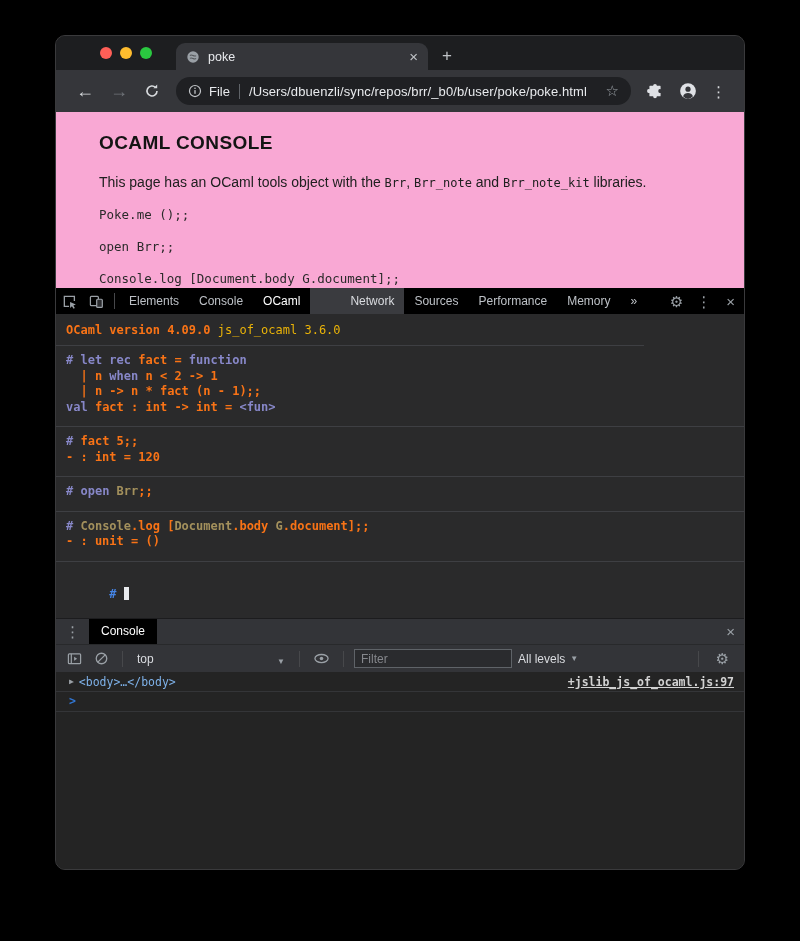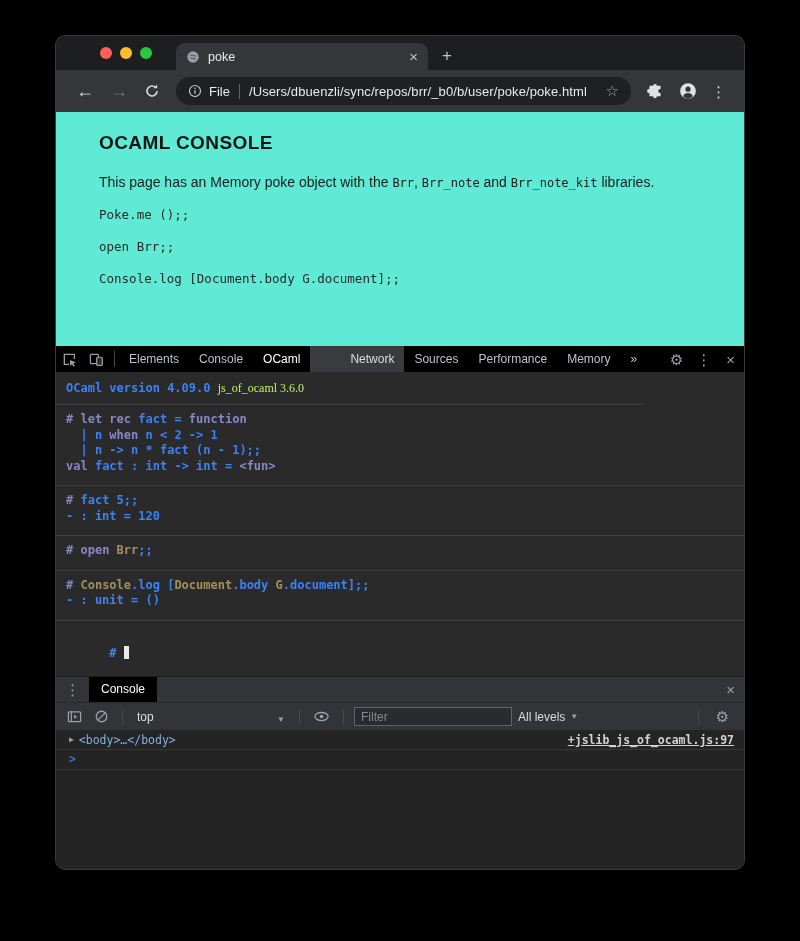--- a/index.html
+++ b/index.html
@@ -24,21 +24,21 @@
   .addressbar{flex:1;height:28px;background:#1f2023;border-radius:14px;display:flex;
     align-items:center;margin:0 8px;padding:0 12px;color:#e8eaed;font-size:13px;min-width:0;}
   .info-ic{display:flex;align-items:center;color:#c0c3c7;margin-right:7px;}
   .file-label{margin-right:9px;}
   .ab-div{width:1px;height:15px;background:#5f6368;margin-right:9px;}
   .url{flex:1;white-space:nowrap;overflow:hidden;font-size:13px;letter-spacing:.1px;}
   .star{color:#9aa0a6;font-size:15px;margin-left:8px;}
   .ext-ic,.avatar-ic{display:flex;align-items:center;padding:0 8px;}
   .kebab{color:#d6d9dc;font-size:15px;padding:0 6px;line-height:1;}
   
-  .page{height:234px;background:#5eead4;color:#222;padding:16px 43px;box-sizing:border-box;
+  .page{height:176px;background:#f9a8d4;color:#222;padding:16px 43px;box-sizing:border-box;
     overflow:hidden;flex:none;}
   .page h1{font-size:19px;margin:4px 0 18px;color:#141414;letter-spacing:.4px;}
   .page p{font-size:14px;line-height:1.5;margin:0 0 14px;color:#202020;}
   .code{font-family:"DejaVu Sans Mono",monospace;font-size:12px;}
   .page-code{font-family:"DejaVu Sans Mono",monospace;font-size:12.5px;color:#2a2a2a;margin:0 0 17px;}
   
   .dtbar{height:26px;background:#000000;display:flex;align-items:center;color:#bdc1c6;
     font-size:12px;flex:none;}
   .dt-ic{display:flex;align-items:center;color:#9aa0a6;padding:0 6px;}
   .dt-divider{width:1px;height:16px;background:#47484b;margin:0 4px;}
@@ -48,22 +48,22 @@
   .spacer{flex:1;}
   .gear{color:#9aa0a6;font-size:15px;padding:0 7px;line-height:1;}
   .xclose{color:#9aa0a6;font-size:15px;padding:0 9px;line-height:1;}
   
   .ocaml{height:304px;background:#2a2a2b;font-family:"DejaVu Sans Mono",monospace;
     font-size:12px;color:#e8e8e8;position:relative;flex:none;overflow:hidden;}
   .ver-row{padding:9px 10px 8px;font-weight:bold;}
   .sep-short{border-bottom:1px solid #3e3f43;width:calc(100% - 100px);}
   .entry{border-bottom:1px solid #3e3f43;padding:7px 10px 11px;}
   .cline{white-space:pre;line-height:15.5px;font-weight:bold;}
-  .p{color:#8787c8;} .m{color:#a3905c;} .w{color:#3b82f6;text-align:center;}
-  .g{color:#bef264;font-weight:normal;font-family:Liberation Serif, serif;} .bl{color:#4585e6;}
+  .p{color:#8787c8;} .m{color:#a3905c;} .w{color:#f97316;text-align:center;}
+  .g{color:#eab308;font-weight:normal;} .bl{color:#4585e6;}
   .prompt-row{padding:10px;}
   .cursor{display:inline-block;width:5px;height:13px;background:#e8eaed;vertical-align:-2px;}
   .ocaml-btns{position:absolute;top:10px;right:10px;display:flex;flex-direction:column;gap:7px;}
   .ocaml-btn{border:1px solid #9aa0a6;border-radius:3px;background:transparent;color:#e8eaed;
     font-family:"DejaVu Sans Mono",monospace;font-size:11px;font-weight:bold;
     padding:3px 10px;text-align:center;min-width:96px;box-sizing:border-box;}
   
   .drawer-tabs{height:25px;background:#333438;display:flex;align-items:center;flex:none;
     border-top:1px solid #1c1c1e;font-size:12px;}
   .drawer-tab{background:#000;color:#fff;height:25px;line-height:25px;padding:0 12px;}
@@ -140,21 +140,21 @@
           <circle cx="8" cy="8" r="7" fill="#dfe1e5"></circle>
           <circle cx="8" cy="6.4" r="2.3" fill="#35363a"></circle>
           <path d="M3.6 12.6a4.8 4.8 0 0 1 8.8 0A6.9 6.9 0 0 1 8 15a6.9 6.9 0 0 1-4.4-2.4z" fill="#35363a"></path>
         </svg>
     </span>
     <span class="kebab">⋮</span>
   </div>
 
   <div class="page">
     <h1>OCAML CONSOLE</h1>
-    <p><span>This page has an Memory poke object with the </span><span class="code">Brr</span><span>, </span><span class="code">Brr_note</span><span> and </span><span class="code">Brr_note_kit</span><span> libraries.</span></p>
+    <p><span>This page has an OCaml tools object with the </span><span class="code">Brr</span><span>, </span><span class="code">Brr_note</span><span> and </span><span class="code">Brr_note_kit</span><span> libraries.</span></p>
     <div>
         <div class="page-code">Poke.me ();;</div>
         <div class="page-code">open Brr;;</div>
         <div class="page-code">Console.log [Document.body G.document];;</div>
       </div>
   </div>
 
   <div class="dtbar">
     <span class="dt-ic">
       <svg width="15" height="15" viewBox="0 0 16 16">

